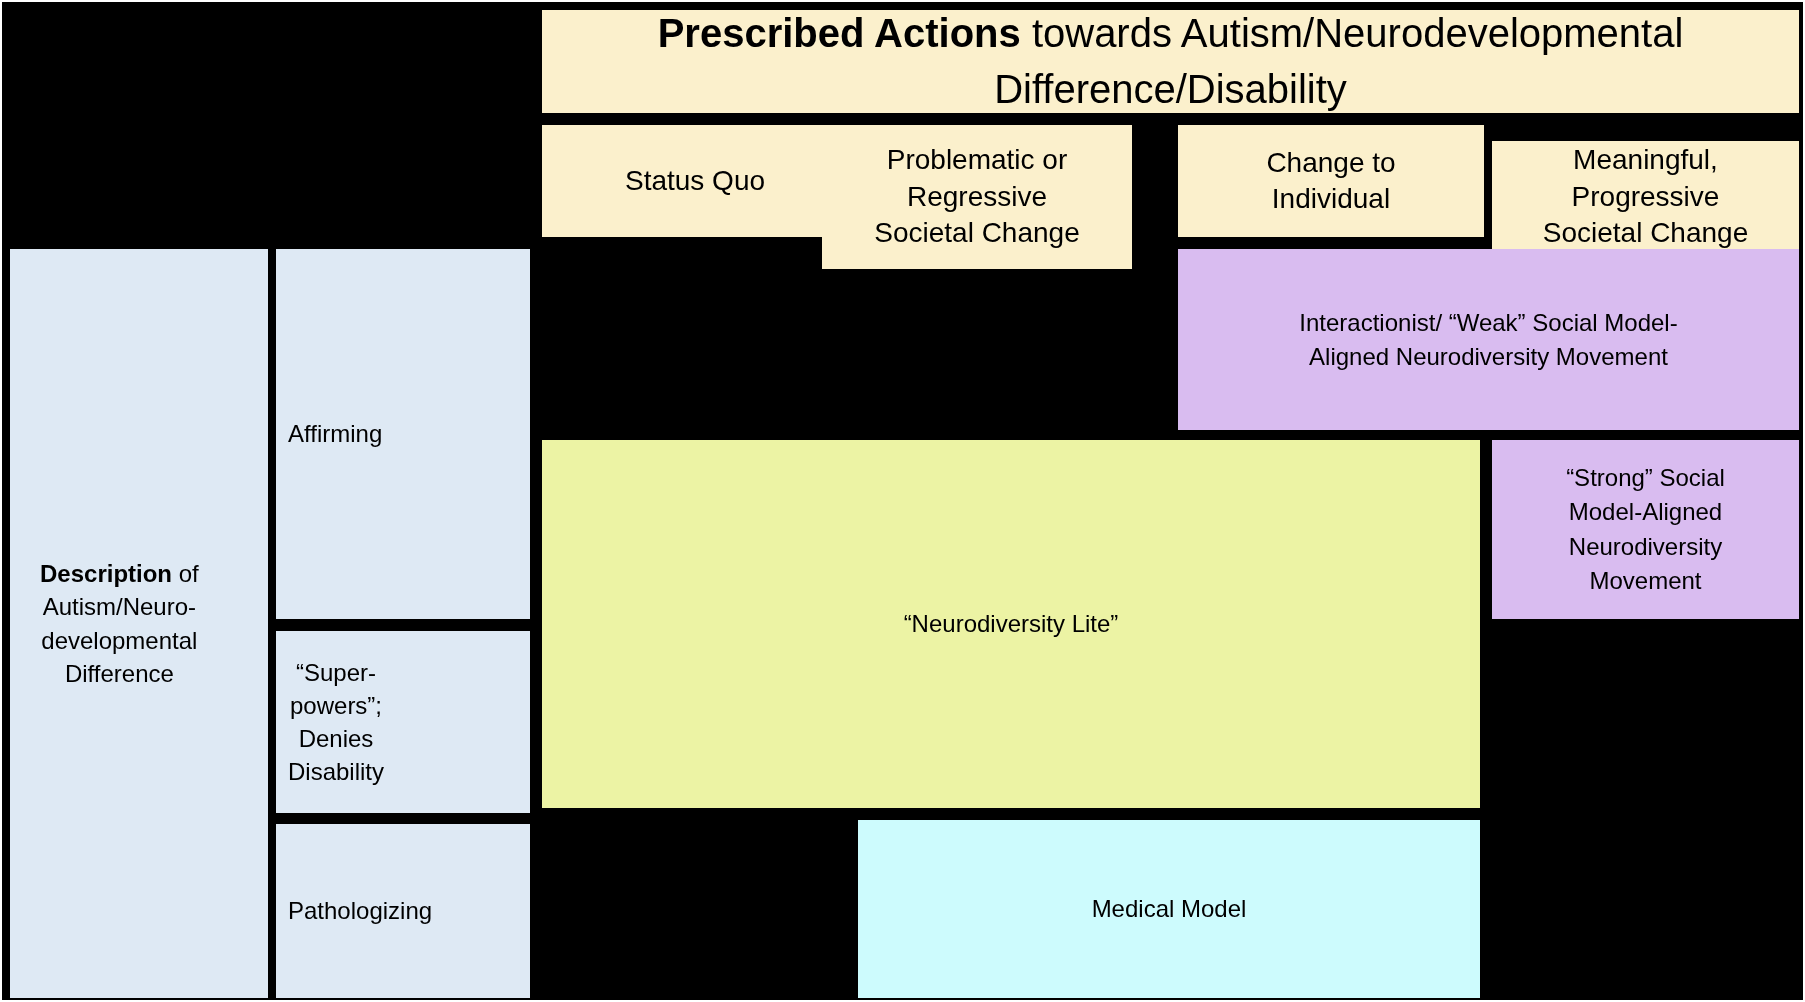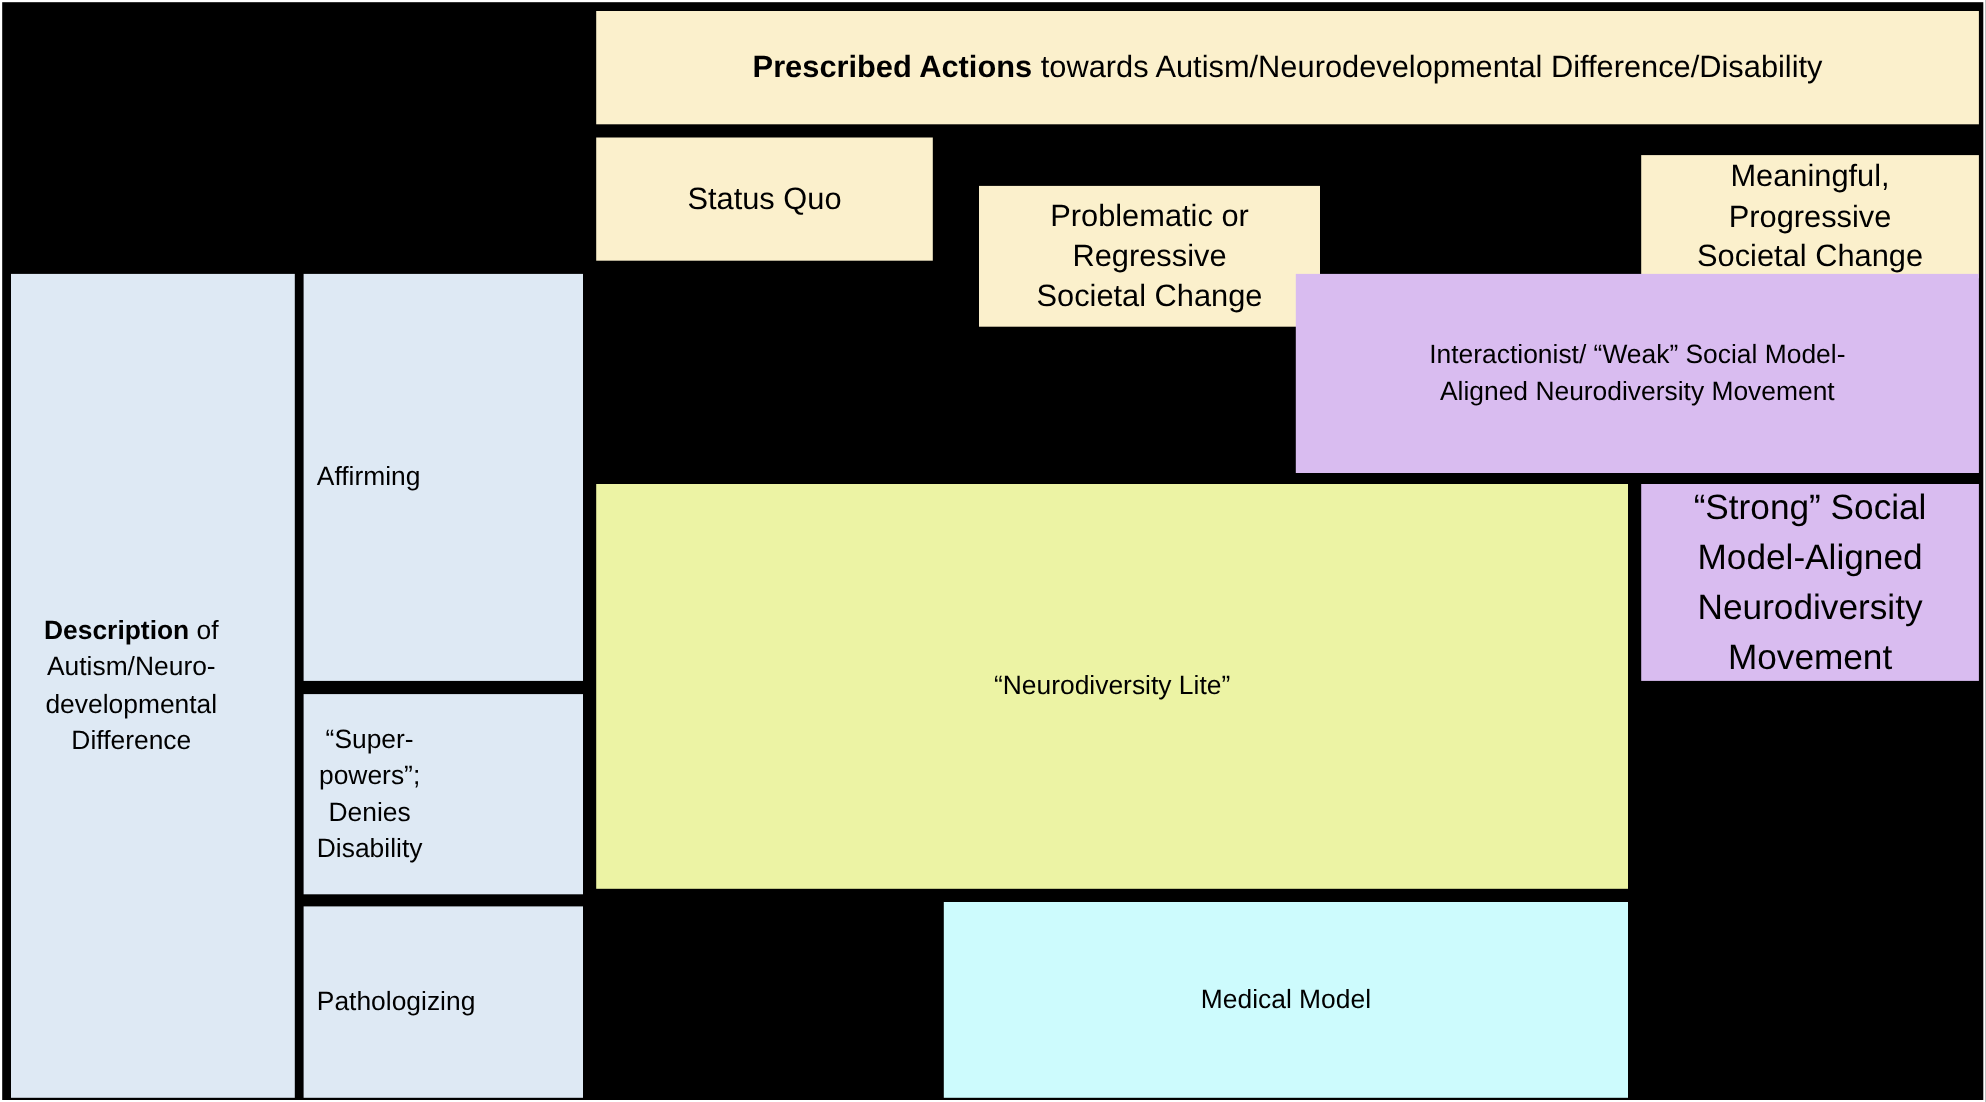--- a/index.html
+++ b/index.html
@@ -43,41 +43,43 @@
   }
   .cell.left{
     justify-content:flex-start;
     text-align:center;
   }
   .tan{background:var(--header-bg);}
   .blue{background:var(--axis-bg);}
   .purple{background:var(--purple-bg);}
   .green{background:var(--green-bg);}
   .cyan{background:var(--cyan-bg);}
-  .main-header{font-size:28px;}
+  .main-header{font-size:40px;}
   .col-header{font-size:28px;line-height:1.3;}
-  .strong-cell{font-size:32px;line-height:1.42;}
+  .strong-cell{font-size:24px;line-height:1.42;}
   .b{font-weight:bold;}
 </style>
 </head>
 <body>
 
 <div id="figure">
   <div class="canvas">
 
     <div class="cell tan main-header" style="left:540px;top:8px;width:1257px;height:103px;">
       <div><span class="b">Prescribed Actions</span><span> towards Autism/Neurodevelopmental Difference/Disability</span></div>
     </div>
 
     <div class="cell tan col-header" style="left:540px;top:123px;width:306px;height:112px;">Status Quo</div>
 
-    <div class="cell tan col-header" style="left:888px;top:123px;width:310px;height:128px;margin-top:44px;">Problematic or
+    <div class="cell tan col-header" style="left:820px;top:123px;width:310px;height:144px;">Problematic or
 Regressive
 Societal Change</div>
 
+    <div class="cell tan col-header" style="left:1176px;top:123px;width:306px;height:112px;">Change to
+Individual</div>
 
     <div class="cell tan col-header" style="left:1490px;top:123px;width:307px;height:112px;margin-top:16px;">Meaningful,
 Progressive
 Societal Change</div>
 
     <div class="cell blue left" style="left:8px;top:247px;width:258px;height:749px;padding-left:30px;box-sizing:border-box;">
       <div><div><span class="b">Description</span><span> of</span></div><div>Autism/Neuro-
 developmental
 Difference</div></div>
     </div>

